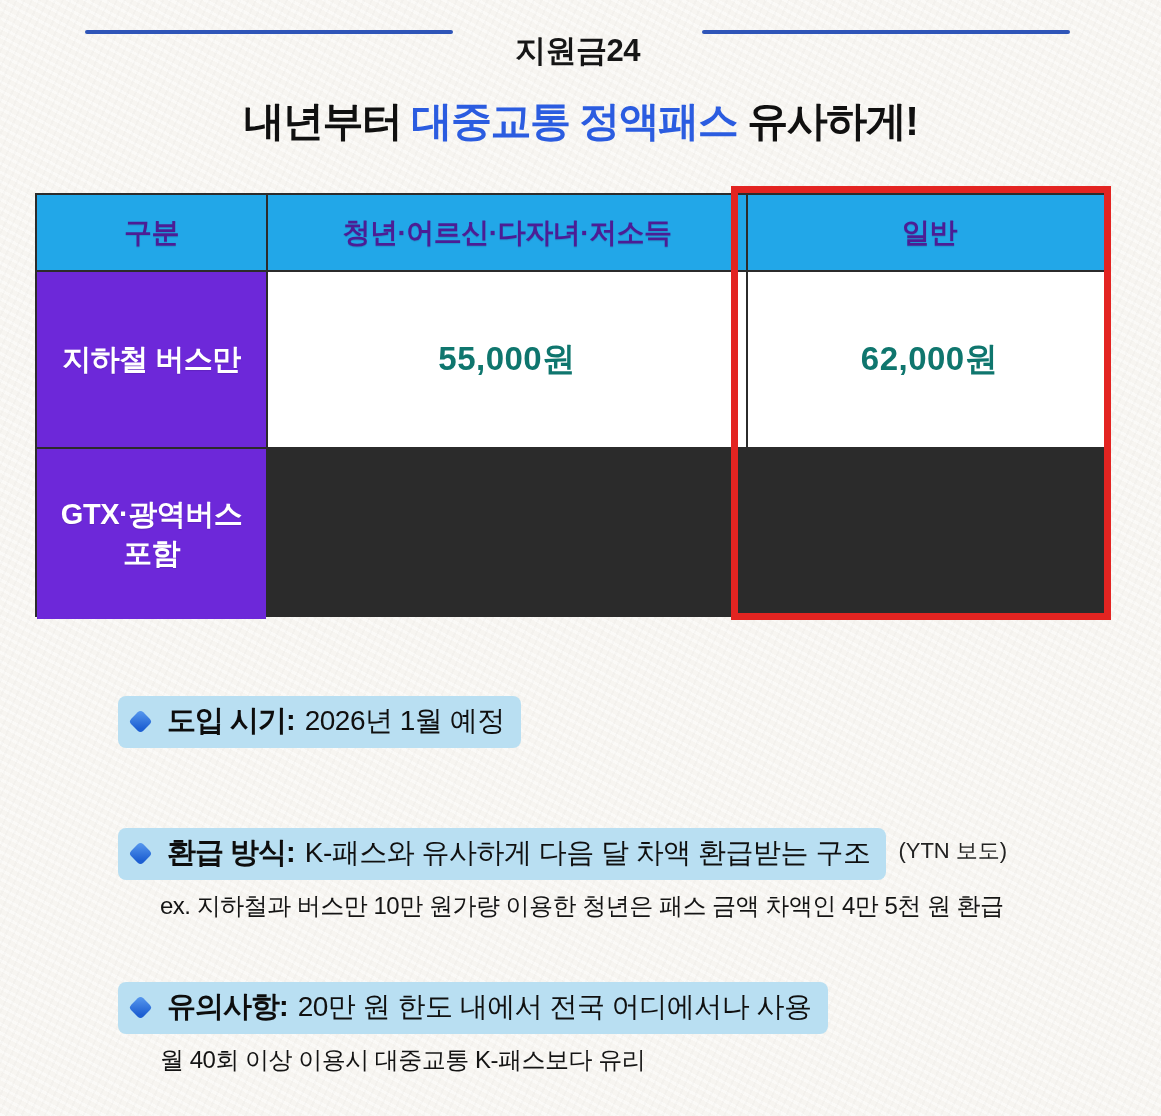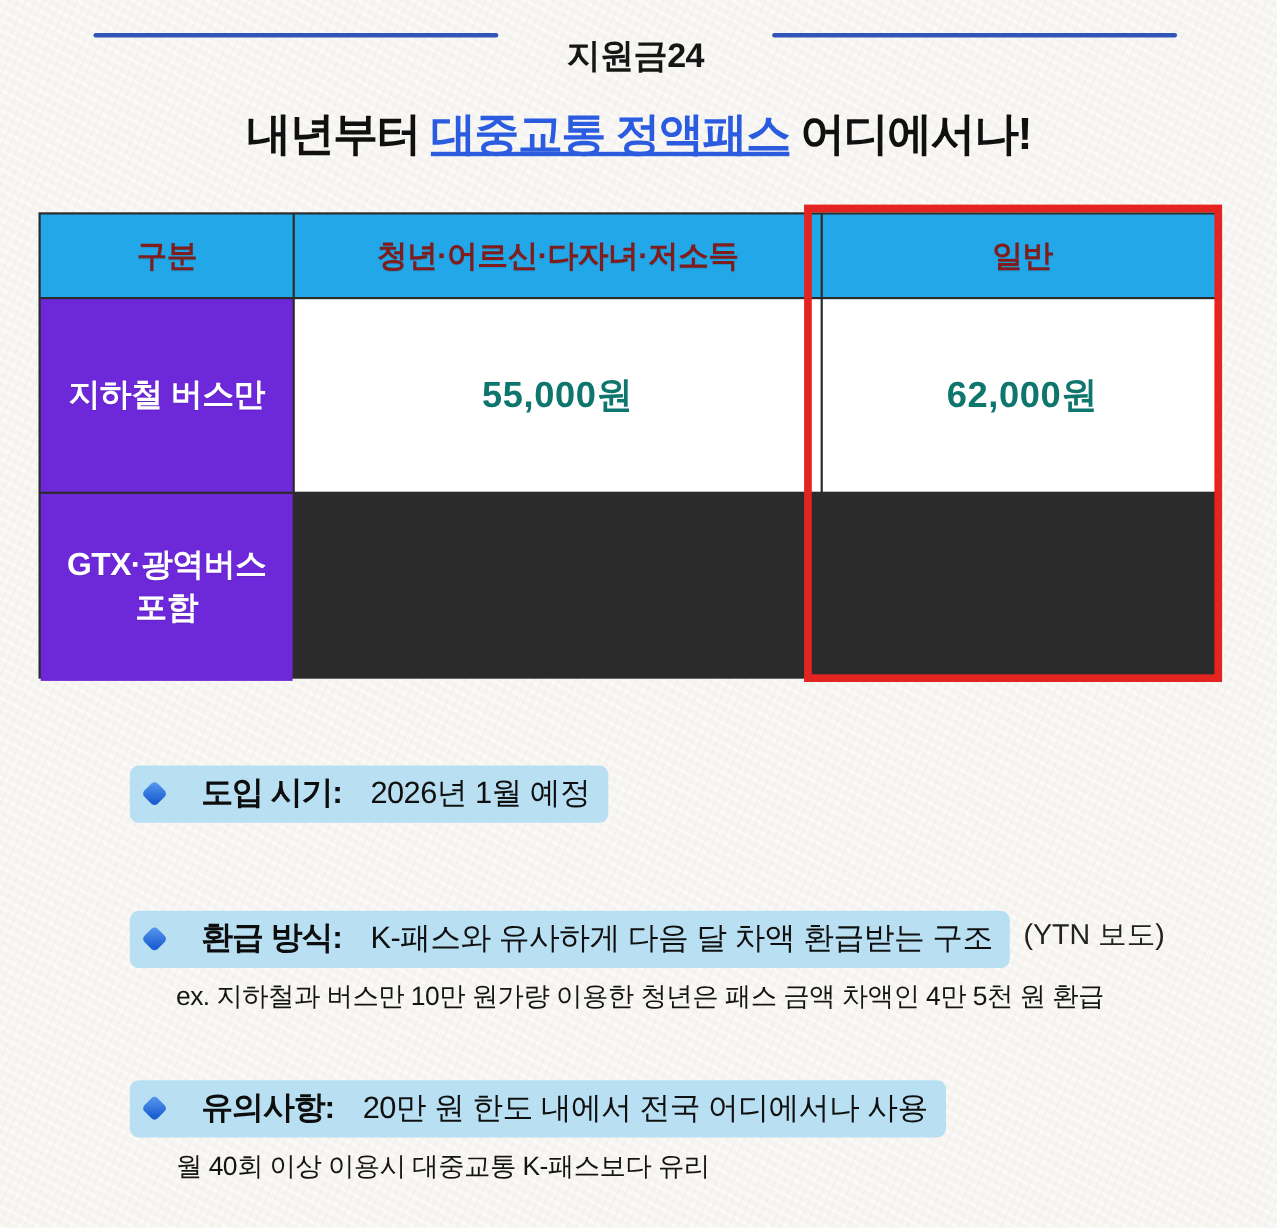--- a/index.html
+++ b/index.html
@@ -28,39 +28,39 @@
     font-size: 31px; font-weight: 700; color: #161616; letter-spacing: -0.5px;
     padding: 0 28px; white-space: nowrap;
   }
 
   
   .title {
     position: absolute; left: 0; top: 94px; width: 1161px;
     text-align: center; font-size: 41px; font-weight: 900;
     letter-spacing: -1.5px; color: #101010; white-space: nowrap;
   }
-  .title .hl { color: #2b5ce0; text-decoration: underline; }
+  .title .hl { color: #2b5ce0; }
 
   
   .table-grid {
     position: absolute; left: 35px; top: 193px;
     width: 1070px; height: 420px;
     display: grid;
     grid-template-columns: 229px 478px 363px;
     grid-template-rows: 75px 175px 170px;
     background: #2b2b2b;          
     gap: 2px; padding: 2px;
     box-sizing: content-box;
   }
   .cell {
     display: flex; align-items: center; justify-content: center;
     text-align: center;
   }
   .cell.head {
-    background: #22a7e8; color: #7f1d1d;
+    background: #22a7e8; color: #4c1d95;
     font-size: 28px; font-weight: 800; letter-spacing: -0.5px;
     text-shadow: 0 1px 1px rgba(0,0,0,0.12);
   }
   .cell.rowlabel {
     background: #6d28d9; color: #ffffff;
     font-size: 29px; font-weight: 800; letter-spacing: -0.5px;
     line-height: 1.35; white-space: pre-line;
     text-shadow: 0 1px 1px rgba(0,0,0,0.12);
   }
   .cell.value {
@@ -77,34 +77,33 @@
   }
 
   
   .note { position: absolute; left: 118px; }
   .note-main {
     display: inline-flex; align-items: center;
     background: #b9dff2;
     border-radius: 8px;
     padding: 5px 16px 7px 10px;
     white-space: nowrap;
-    gap: 16px;
   }
   .diamond {
     width: 17px; height: 17px; flex: 0 0 17px;
     transform: rotate(45deg);
     border-radius: 4px;
     background: linear-gradient(135deg, #5b9cf0 0%, #1d5fd2 80%);
     margin: 0 18px 0 4px;
   }
   .note-label { font-size: 29px; font-weight: 800; letter-spacing: -1px; color: #0d0d0d; margin-right: 10px; }
   .note-text  { font-size: 28px; font-weight: 500; letter-spacing: -0.5px; color: #101010; }
   .note-suffix {
     display: inline-block; margin-left: 12px;
-    font-size: 26px; font-weight: 500; color: #222; vertical-align: 4px;
+    font-size: 22px; font-weight: 500; color: #222; vertical-align: 4px;
     white-space: nowrap;
   }
   .note-suffix:empty { display: none; }
   .note-sub {
     margin: 10px 0 0 42px;
     font-size: 24px; font-weight: 400; letter-spacing: -0.5px; color: #141414;
     white-space: nowrap;
   }
   .note-sub:empty { display: none; }
 
@@ -116,21 +115,21 @@
 <body>
 
 <div class="page">
 
   <div class="badge-row">
     <div class="badge-line"></div>
     <div class="badge-text">지원금24</div>
     <div class="badge-line"></div>
   </div>
 
-  <div class="title"><span>내년부터 </span><span class="hl">대중교통 정액패스</span><span> 어디에서나!</span></div>
+  <div class="title"><span>내년부터 </span><span class="hl">대중교통 정액패스</span><span> 유사하게!</span></div>
 
   <div class="table-grid">
     <div class="cell head">구분</div>
     <div class="cell head">청년·어르신·다자녀·저소득</div>
     <div class="cell head">일반</div>
 
     <div class="cell rowlabel">지하철 버스만</div>
     <div class="cell value">55,000원</div>
     <div class="cell value">62,000원</div>
 

